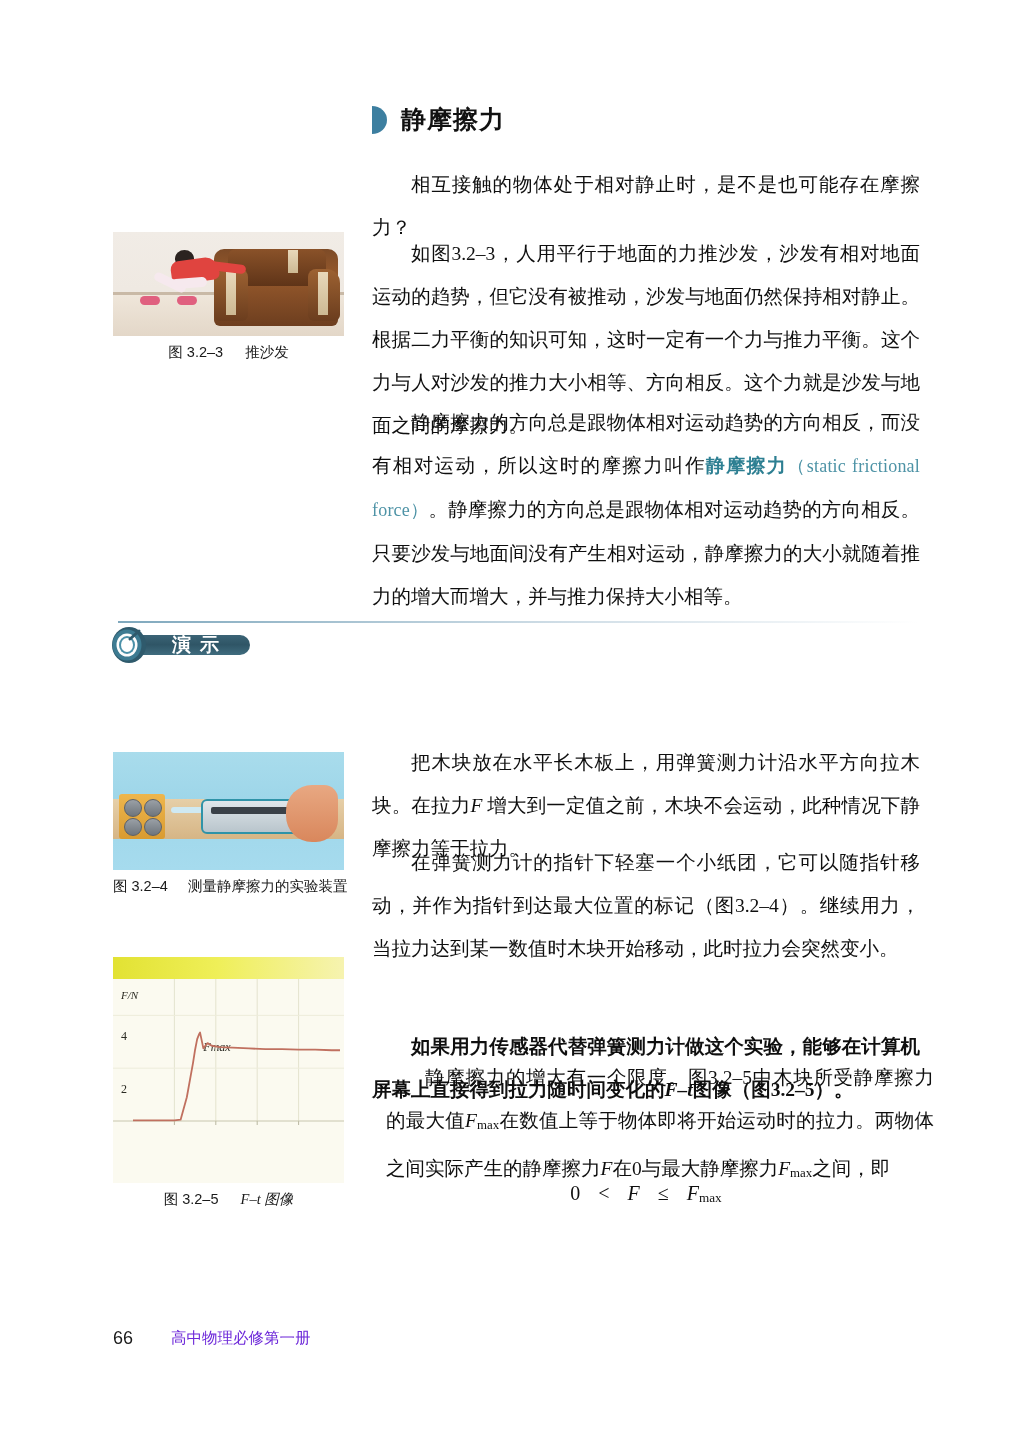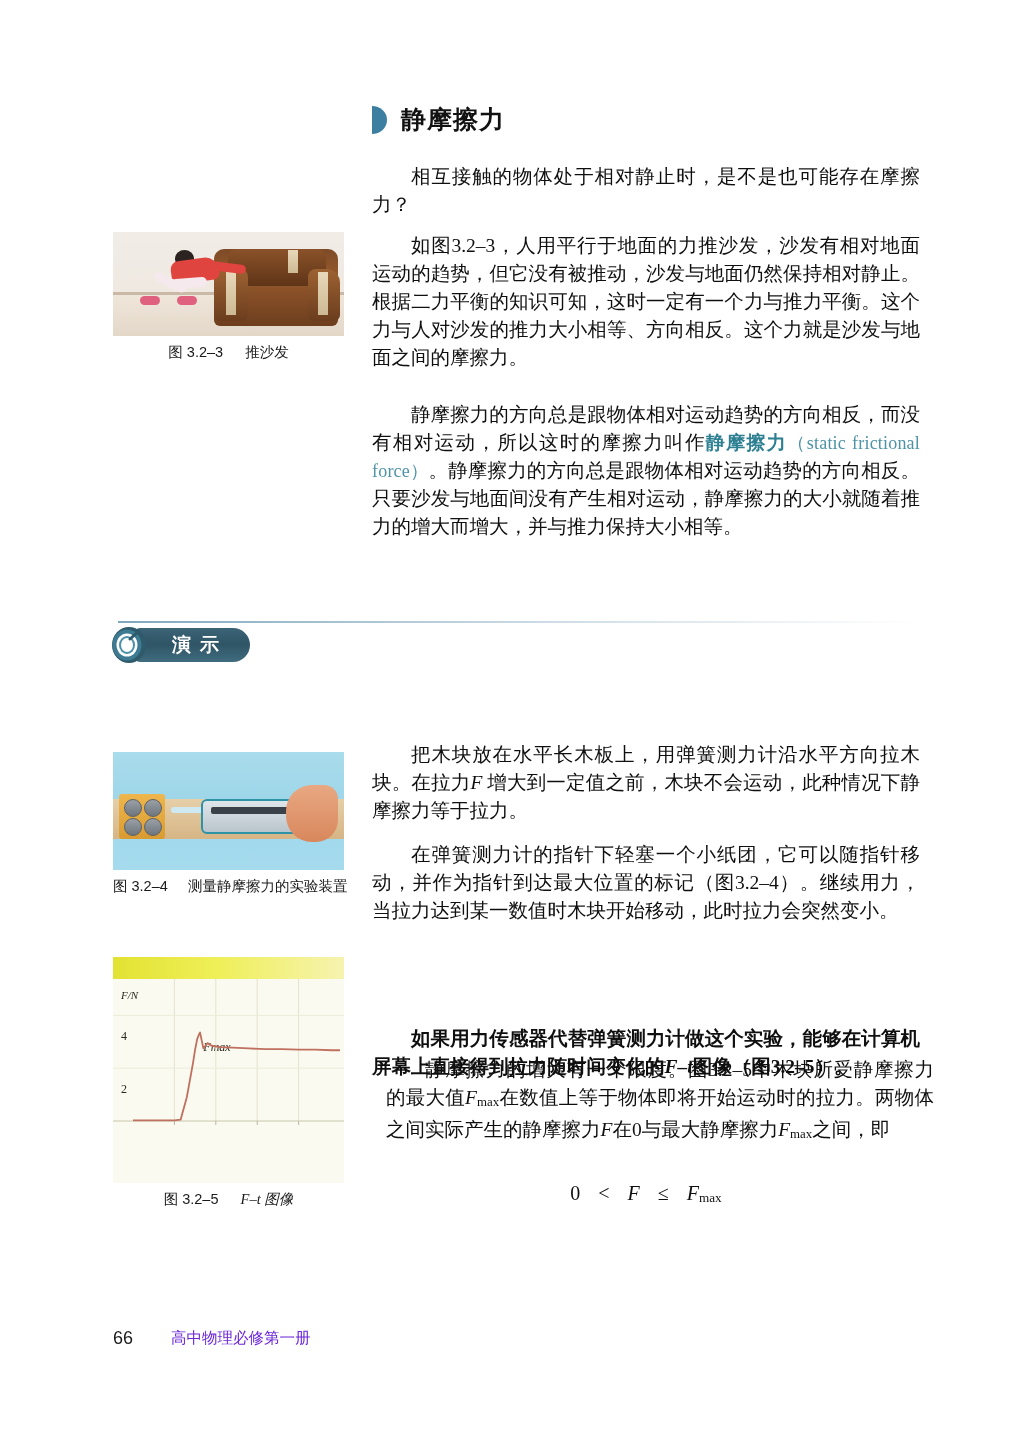--- a/index.html
+++ b/index.html
@@ -43,21 +43,21 @@
     letter-spacing: 1px;
     color: #111;
   }
 
   
   .body-col {
     position: absolute;
     left: 372px;
     width: 548px;
     font-size: 19.5px;
-    line-height: 28px;
+    line-height: 43px;
     text-align: justify;
     text-justify: inter-ideograph;
     color: #0f0f0f;
   }
   .body-col p {
     margin: 0;
     text-indent: 2em;
   }
   .kw {
     color: #2d7f92;
@@ -103,21 +103,21 @@
     position: absolute;
     left: 110px;
     top: 622px;
     height: 46px;
     display: flex;
     align-items: center;
   }
   .demo-tab {
     position: relative;
     margin-left: -18px;
-    height: 34px;
+    height: 20px;
     padding: 0 22px 0 36px;
     border-radius: 6px 17px 17px 6px;
     background: linear-gradient(to bottom, #3b6476 0%, #2f5566 48%, #3f6c7e 100%);
     display: flex;
     align-items: center;
   }
   .demo-tab-label {
     font-family: "Liberation Sans", "DejaVu Sans", sans-serif;
     font-size: 19px;
     font-weight: bold;

